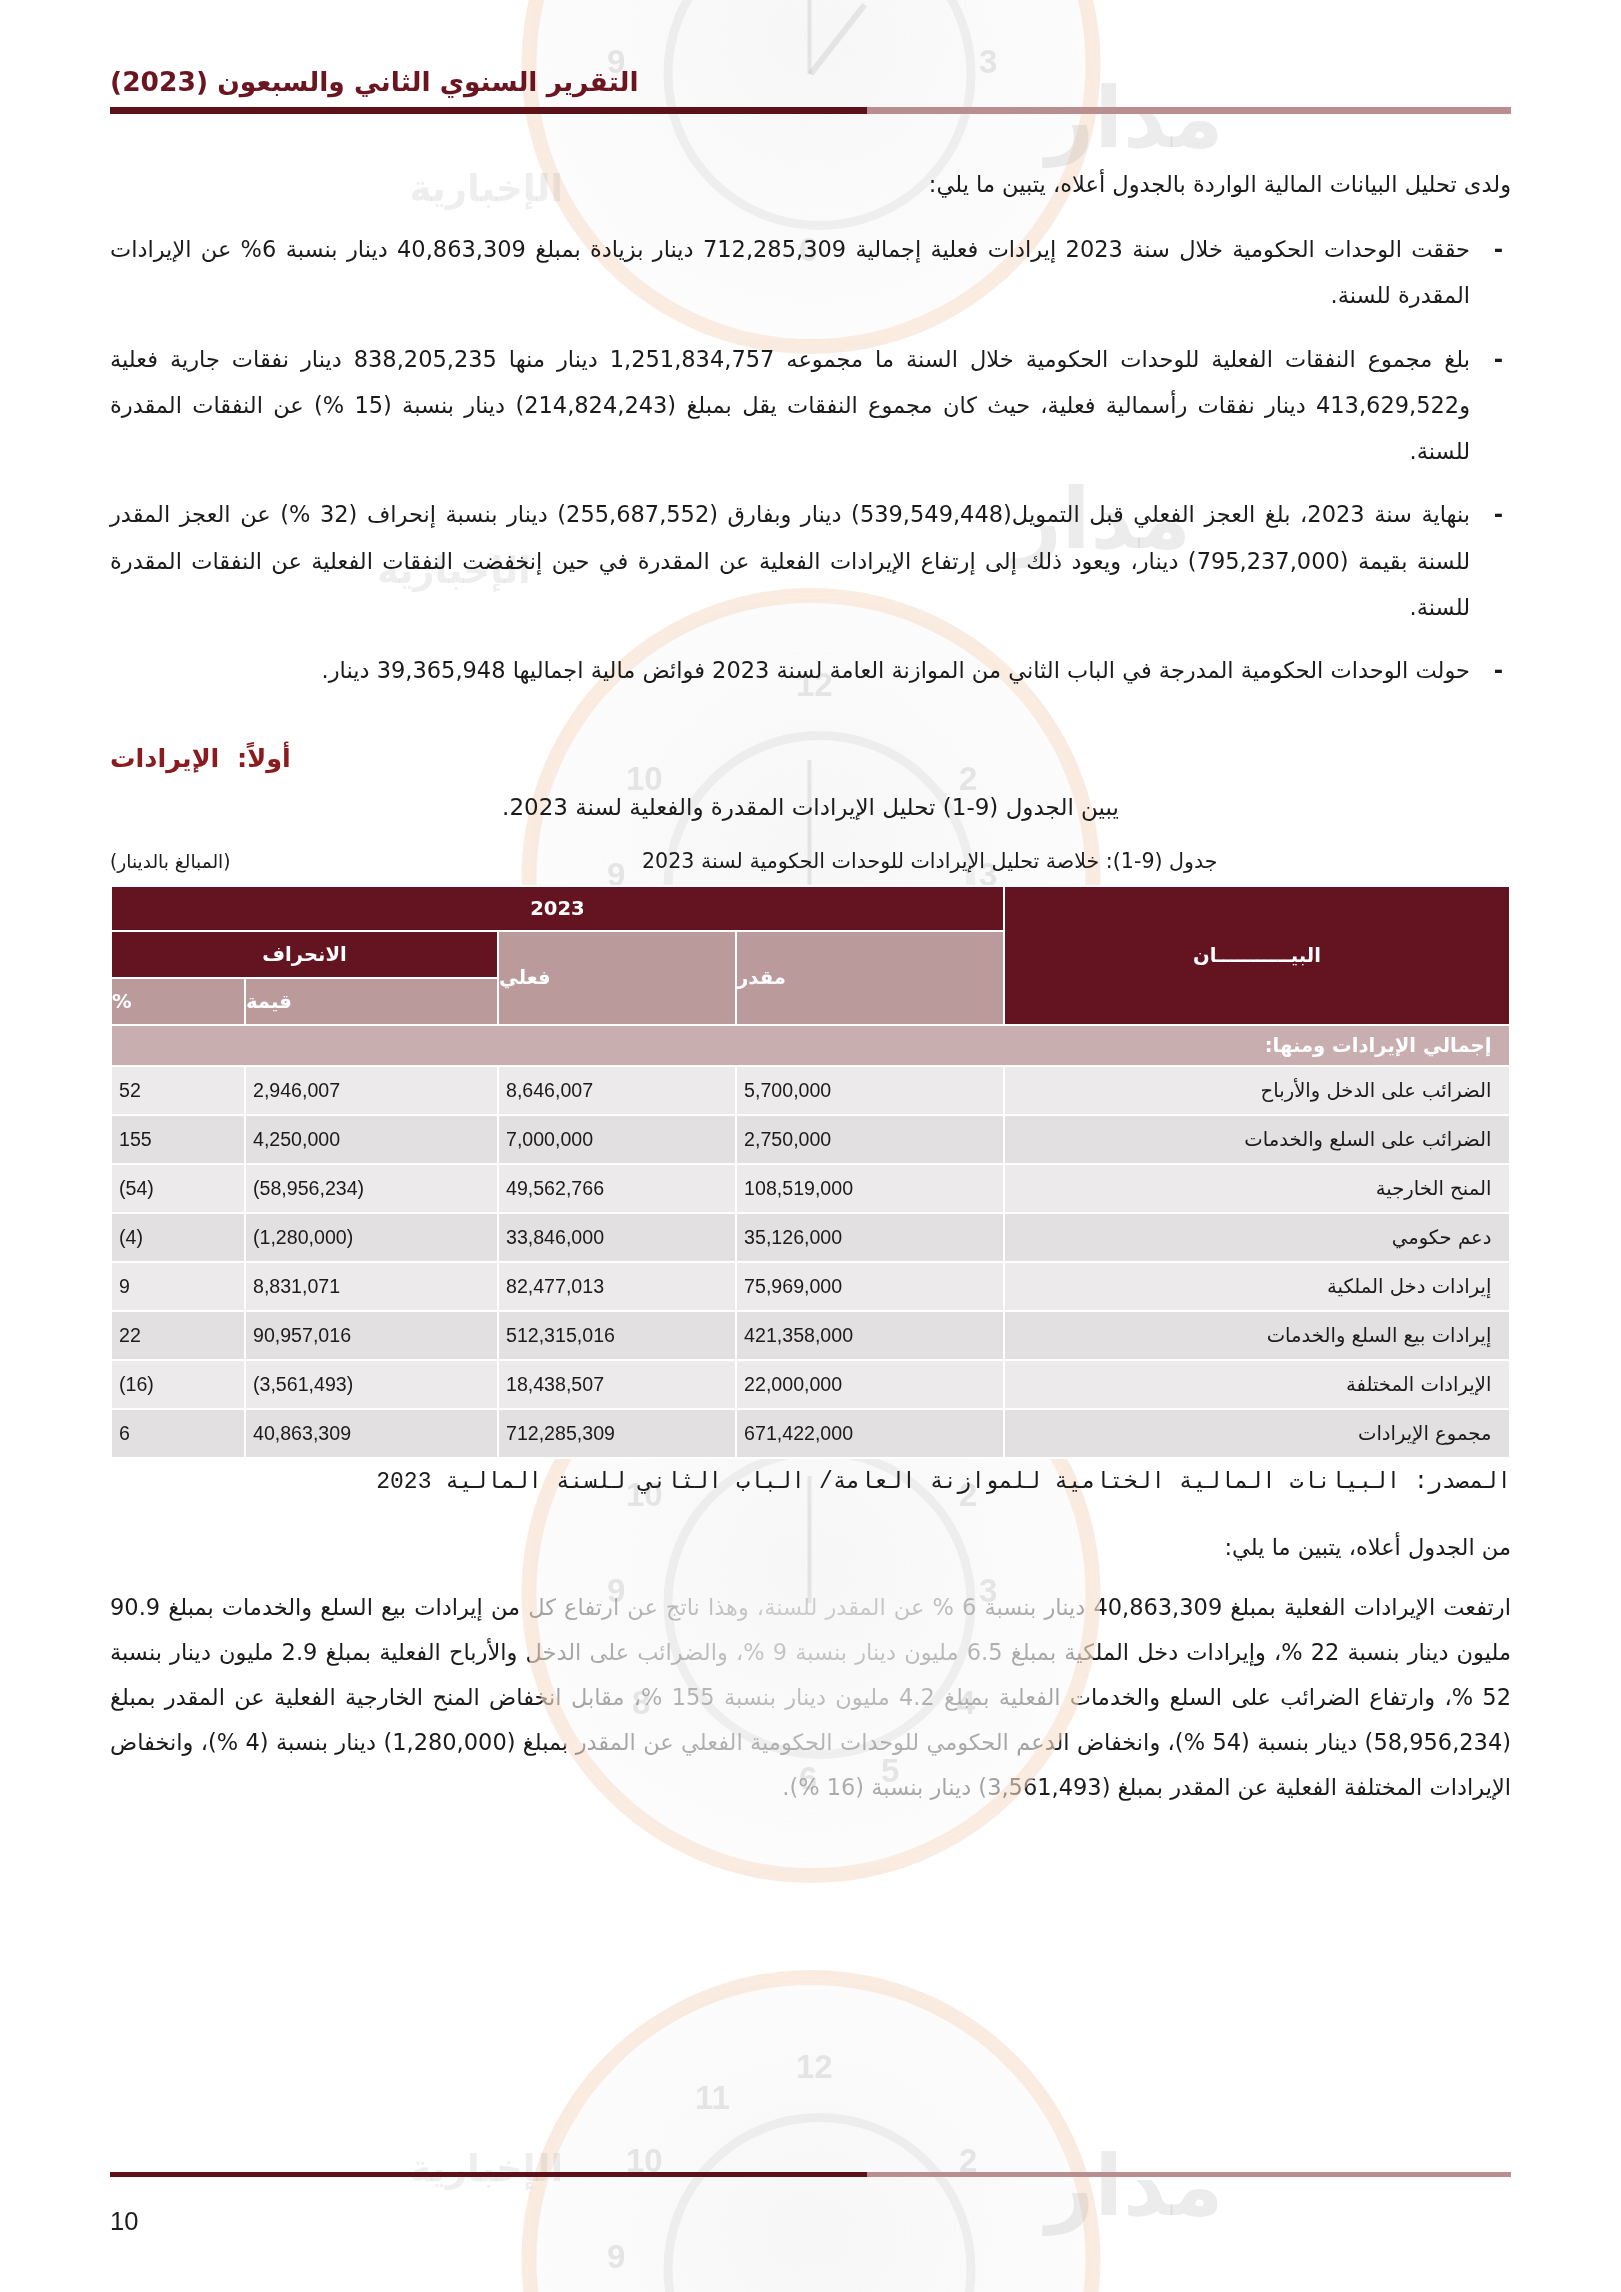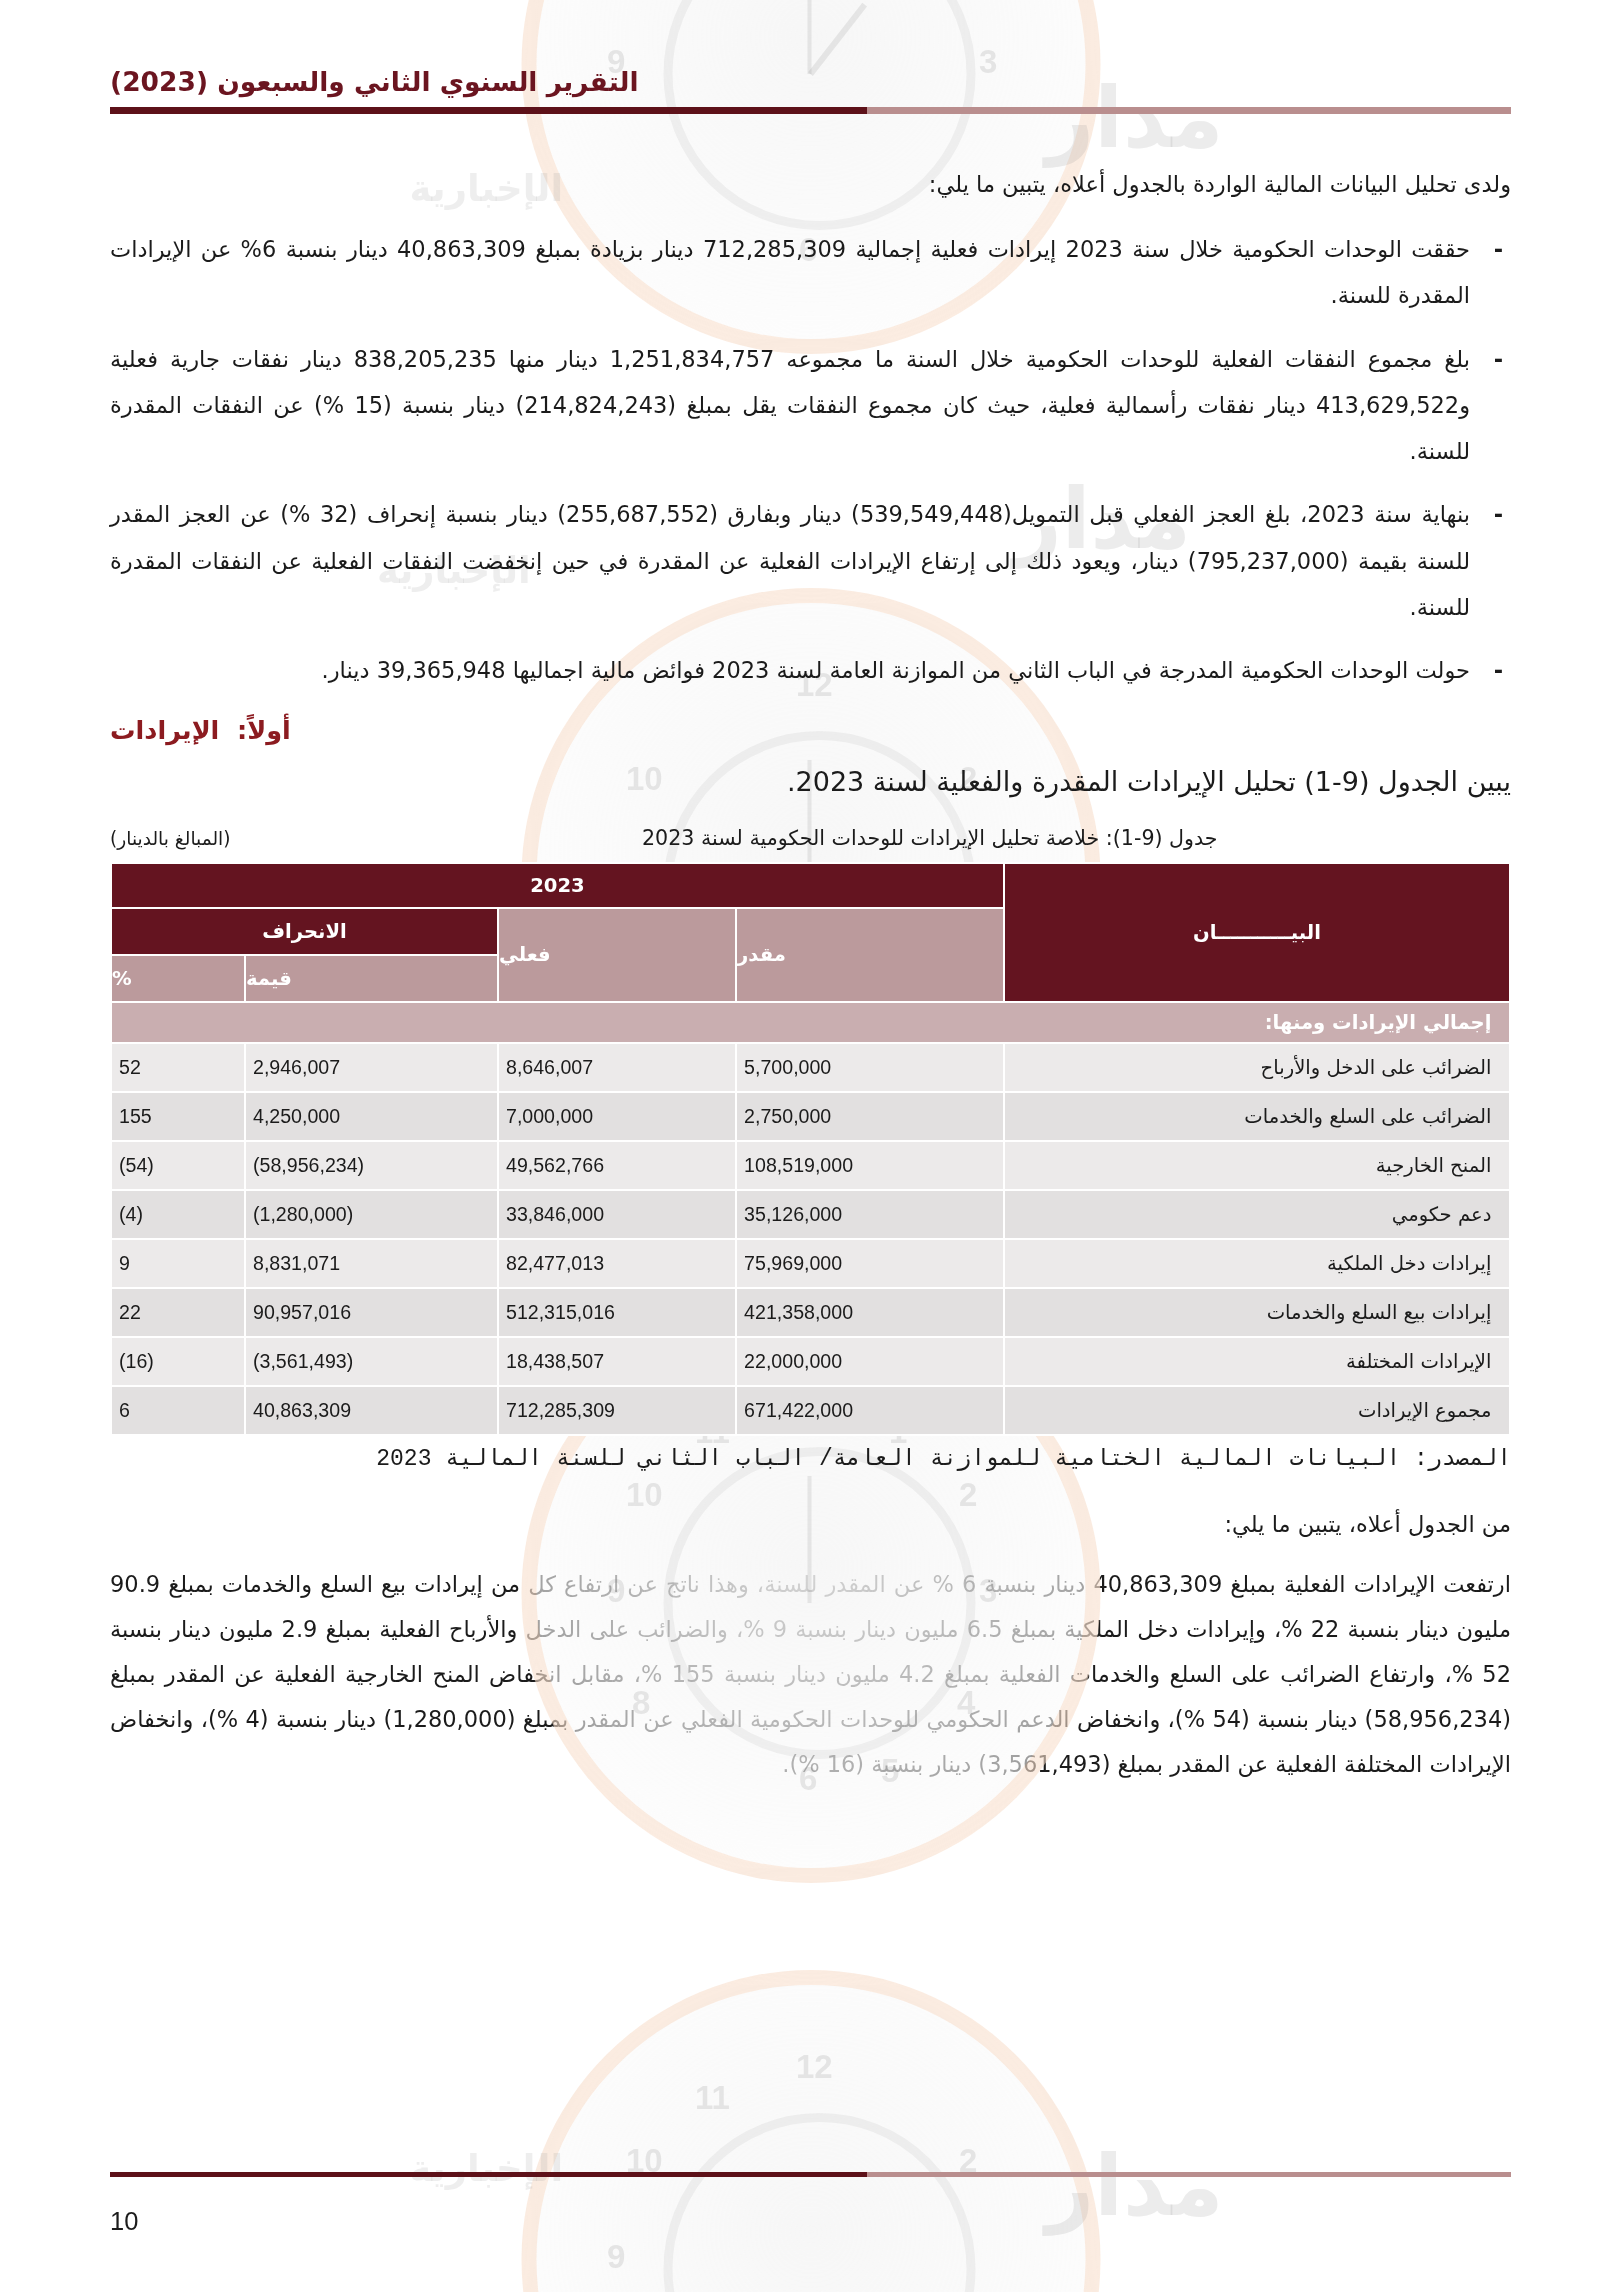--- a/index.html
+++ b/index.html
@@ -134,36 +134,36 @@
     content: "-";
     position: absolute;
     right: 7.8px;
     top: 0;
     font-size: 22.5px;
     font-weight: bold;
   }
 
   
   .section-head {
-    margin-top: 21px;
+    margin-top: 49px;
     text-align: left;
     direction: rtl;
   }
   .section-head .sh-inner {
     display: inline-block;
     color: #8c1b20;
     font-size: 25.5px;
     font-weight: bold;
   }
   .section-head .sh-ordinal { margin-left: 17.6px; }
 
   p.lead {
     margin: 21.6px 0 0 0;
-    font-size: 27px;
-    text-align: right;
+    font-size: 23px;
+    text-align: center;
     direction: rtl;
   }
 
   
   .table-caption-row {
     position: relative;
     z-index: 2;
     margin-top: 29px;
     display: flex;
     align-items: baseline;

